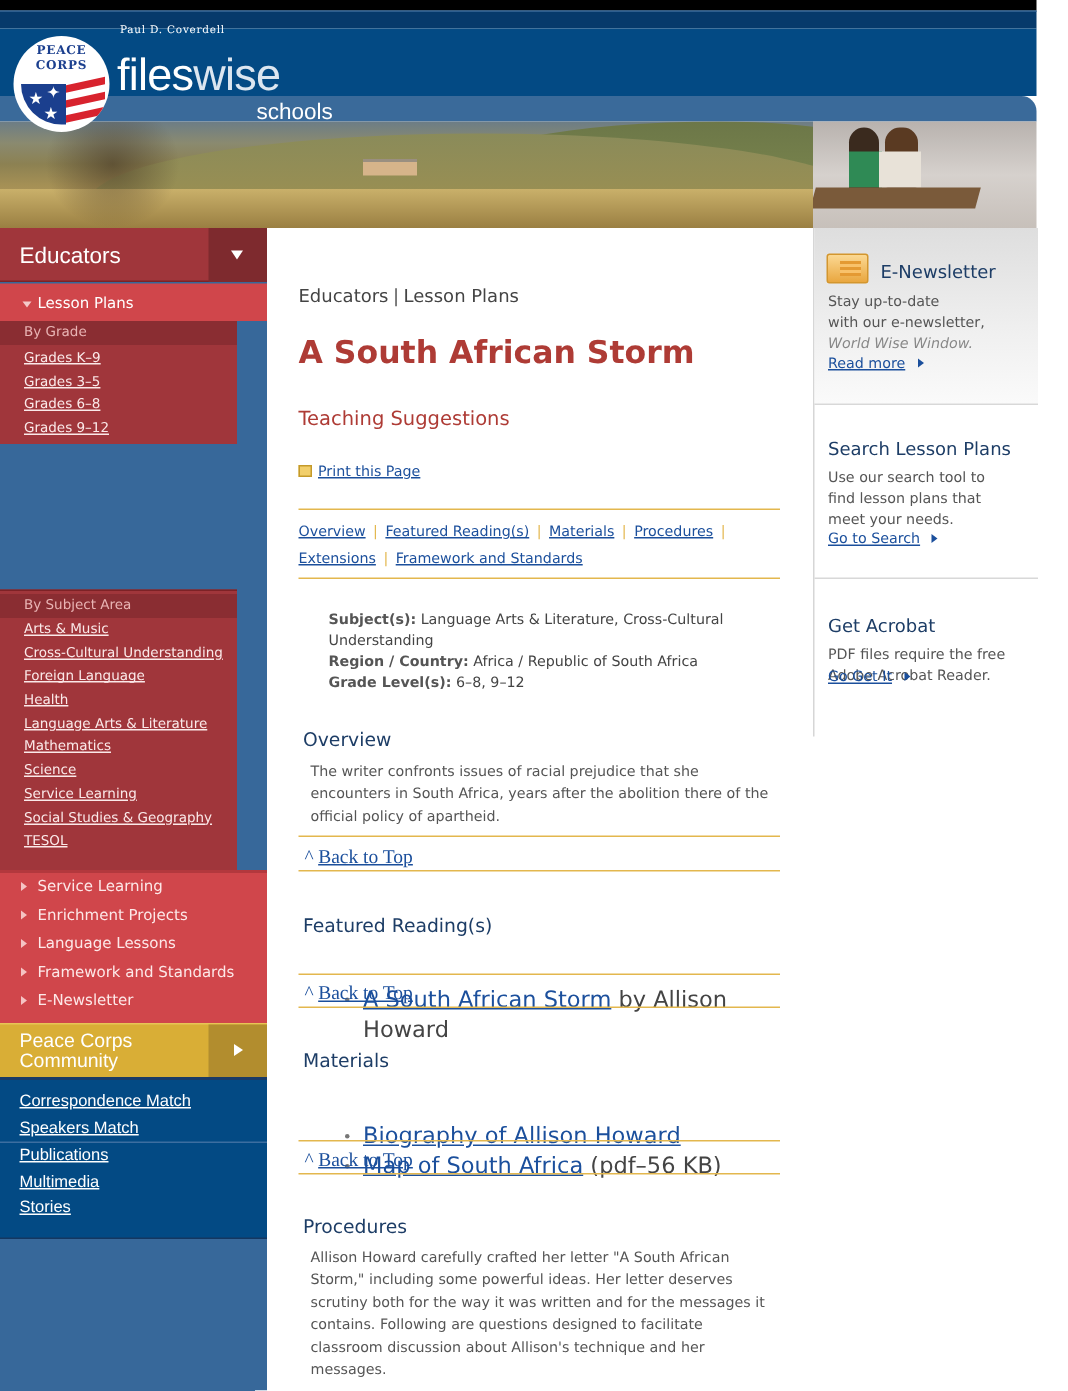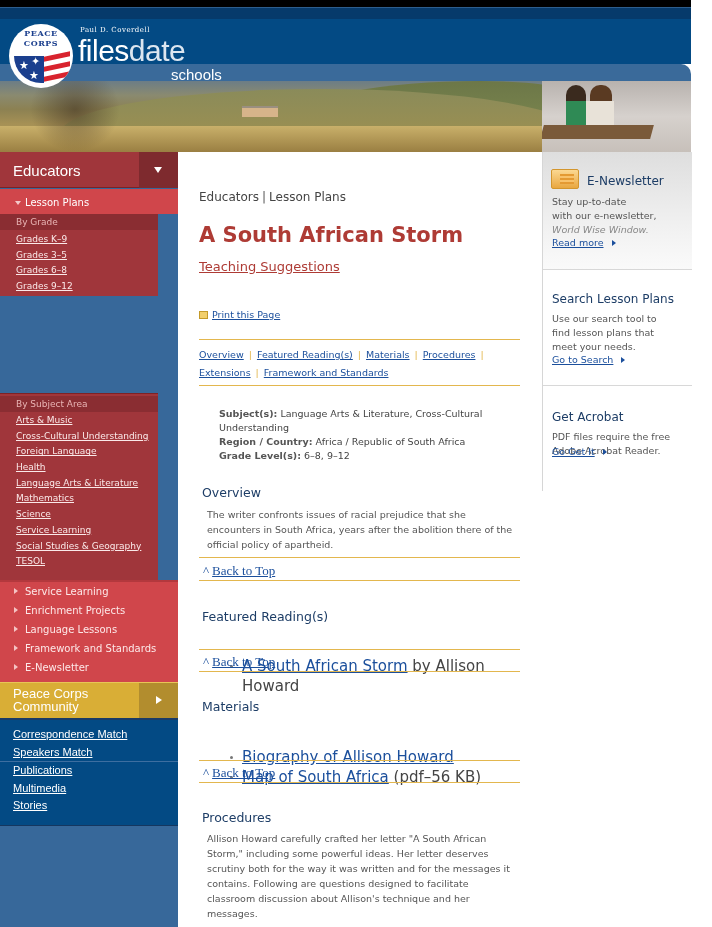--- a/index.html
+++ b/index.html
@@ -9,21 +9,21 @@
   
   .topbar { position: absolute; left: 0; top: 0; width: 691px; height: 7px; background: #000; }
   .topstrip { position: absolute; left: 0; top: 7px; width: 691px; height: 12px; background: #063a6b; border-top: 1px solid #2d5e8e; }
   .header { position: absolute; left: 0; top: 19px; width: 691px; height: 45px; background: #034a84; }
   .header-band { position: absolute; left: 0; top: 64px; width: 691px; height: 17px; background: #3a6a9a; border-radius: 0 10px 0 0; }
   .logo-circle { position: absolute; left: 9px; top: 24px; width: 64px; height: 64px; border-radius: 50%; background: #fff; overflow: hidden; z-index: 3; }
   .logo-blue { position: absolute; left: 5px; top: 32px; width: 30px; height: 27px; background: #1b3f8e; border-radius: 0 0 0 30px; }
   .logo-stripe { position: absolute; left: 35px; height: 5px; width: 26px; background: #d8232e; transform: skewY(-12deg); }
   .logo-text { position: absolute; left: 6px; top: 4px; width: 52px; font-family: "DejaVu Serif", serif; font-size: 8px; font-weight: bold; color: #1b3f8e; text-align: center; letter-spacing: 0.5px; }
   .star { position: absolute; color: #fff; font-size: 11px; line-height: 1; }
-  .brand-small { position: absolute; left: 80px; top: 26px; font-family: "DejaVu Serif", serif; font-size: 7px; color: #fff; letter-spacing: 0.5px; z-index: 3; }
+  .brand-small { position: absolute; left: 80px; top: 16px; font-family: "DejaVu Serif", serif; font-size: 7px; color: #fff; letter-spacing: 0.5px; z-index: 3; }
   .brand-big { position: absolute; left: 78px; top: 36px; font-family: "Liberation Sans", sans-serif; font-size: 30px; color: #fff; letter-spacing: -0.5px; line-height: 1; z-index: 3; }
   .brand-big .dim { color: #dce6f0; }
   .brand-schools { position: absolute; left: 171px; top: 66px; font-family: "Liberation Sans", sans-serif; font-size: 15px; color: #fff; z-index: 3; }
 
   .photo-main { position: absolute; left: 0; top: 81px; width: 542px; height: 71px;
     background: linear-gradient(180deg, #6c7d86 0%, #8a8a70 20%, #8c8152 40%, #a59055 60%, #b49c5e 80%, #8a7440 100%); overflow: hidden; }
   .hill { position: absolute; left: 60px; top: 8px; width: 520px; height: 90px; border-radius: 50% 50% 0 0; background: linear-gradient(180deg, #8a8b5a, #9e9050 60%, #b39b58); }
   .hill2 { position: absolute; left: 300px; top: 0px; width: 300px; height: 60px; border-radius: 60% 40% 0 0; background: linear-gradient(180deg,#6c7748,#7f8a4f); }
   .house { position: absolute; left: 242px; top: 25px; width: 36px; height: 11px; background: #d6b48a; border-top: 2px solid #9a8f80; }
   .grass { position: absolute; left: 0; bottom: 0; width: 100%; height: 26px; background: linear-gradient(180deg, #c9b06a, #9a7f42); }
@@ -62,21 +62,21 @@
 
   .nav-blue { position: absolute; left: 0; top: 566px; width: 178px; height: 108px; background: #034a84; border-top: 2px solid #1a3a66; border-bottom: 1px solid #153760; }
   .nav-blue-link { display: block; padding-left: 13px; font-family: "Liberation Sans", sans-serif; font-size: 11px; color: #fff; height: 17.5px; line-height: 17.5px; }
   .nav-blue-sep { height: 1px; background: #3d6ea0; margin: 0 0 0 0; }
 
   
   .main { position: absolute; left: 178px; top: 152px; width: 364px; height: 775px; background: #fff; }
   .breadcrumb { position: absolute; left: 21px; top: 38px; font-size: 12px; color: #444; }
   .breadcrumb .sep { color: #555; margin: 0 3px; }
   .page-title { position: absolute; left: 21px; top: 71px; font-size: 21px; color: #ae3b35; white-space: nowrap; }
-  .page-subtitle { position: absolute; left: 21px; top: 107px; font-size: 13px; color: #ae3b35; text-decoration: underline; }
+  .page-subtitle { position: absolute; left: 21px; top: 120px; font-size: 13px; color: #ae3b35; }
   .print { position: absolute; left: 21px; top: 157px; font-size: 9.5px; }
   .printer-icon { display: inline-block; width: 9px; height: 8px; border: 1px solid #c49a2a; background: #f2cf6b; margin-right: 4px; vertical-align: -1px; }
   a, .lnk { color: #1b4f9c; text-decoration: underline; cursor: pointer; }
   .rule { position: absolute; left: 21px; width: 321px; height: 1px; background: #e3b74e; }
   .toc { position: absolute; left: 21px; top: 194px; width: 318px; font-size: 9.5px; line-height: 18px; color: #555; }
   .toc .bar { color: #e3b74e; margin: 0 5px; }
 
   .meta { position: absolute; left: 41px; top: 255px; width: 295px; font-size: 9.5px; color: #444; line-height: 14px; }
   .meta b { color: #555; }
   .section-h { position: absolute; left: 24px; font-size: 12.5px; color: #1d3d66; }
@@ -111,21 +111,21 @@
   <div class="logo-text">PEACE CORPS</div>
   <div class="logo-blue"></div>
   <div class="logo-stripe" style="top:30px"></div>
   <div class="logo-stripe" style="top:40px"></div>
   <div class="logo-stripe" style="top:50px"></div>
   <span class="star" style="left:10px;top:36px">★</span>
   <span class="star" style="left:22px;top:32px">✦</span>
   <span class="star" style="left:20px;top:46px">★</span>
 </div>
 <div class="brand-small">Paul D. Coverdell</div>
-<div class="brand-big"><span>files</span><span class="dim">date</span></div>
+<div class="brand-big"><span>files</span><span class="dim">wise</span></div>
 <div class="brand-schools">schools</div>
 
 <div class="photo-main">
   <div class="hill2"></div>
   <div class="hill"></div>
   <div class="house"></div>
   <div class="grass"></div>
   <div class="tree"></div>
 </div>
 <div class="photo-side">

